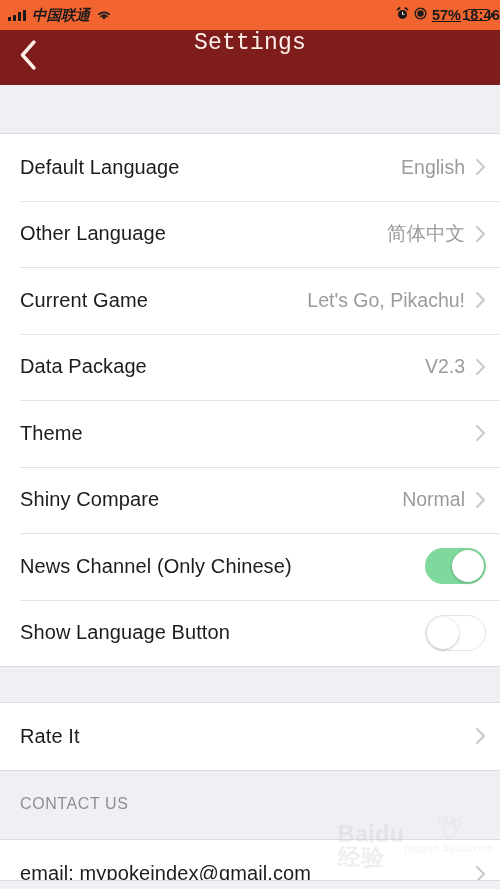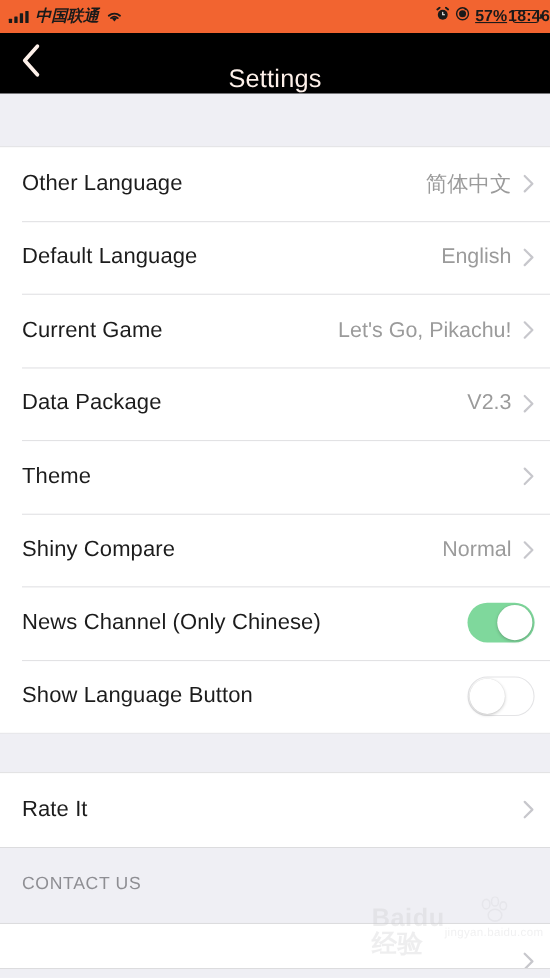--- a/index.html
+++ b/index.html
@@ -44,22 +44,22 @@
     border-radius:3px; position:relative; padding:1.2px;
   }
   .battery::after{
     content:""; position:absolute; right:-3.6px; top:3.2px;
     width:2px; height:4px; background:#1a1a1a; border-radius:0 1px 1px 0;
   }
   .battery .lvl{ height:100%; background:#1a1a1a; border-radius:1px; }
 
   
   .navbar{
-    height:55px; background:#000000;
-    display:flex; align-items:flex-end; position:relative;
+    height:55px; background:#7f1d1d;
+    display:flex; align-items:flex-start; position:relative;font-family:Liberation Mono, monospace;
   }
   .backbtn{
     width:56px; height:55px;
     display:flex; align-items:center; justify-content:center;
     cursor:pointer;
   }
   .nav-title{
     position:absolute; left:0; right:0;
     text-align:center;
     font-size:23px; color:#fdf0e9; font-weight:400;
@@ -213,35 +213,35 @@
   <div class="nav-title">Settings</div>
 </div>
 
 <div class="content">
 
   <div class="gap gap-top"></div>
 
   <div class="group">
 
     <div class="row">
+      <span class="row-label">Default Language</span>
+      <span class="row-right">
+        <span class="row-value">English</span>
+        <span class="chev">
+          <svg width="11" height="18" viewBox="0 0 11 18">
+              <path d="M2 2 L9 9 L2 16" stroke="#c7c7cc" stroke-width="2" fill="none" stroke-linecap="round" stroke-linejoin="round"></path>
+            </svg>
+        </span>
+      </span>
+    </div>
+
+    <div class="row">
       <span class="row-label">Other Language</span>
       <span class="row-right">
         <span class="row-value">简体中文</span>
-        <span class="chev">
-          <svg width="11" height="18" viewBox="0 0 11 18">
-              <path d="M2 2 L9 9 L2 16" stroke="#c7c7cc" stroke-width="2" fill="none" stroke-linecap="round" stroke-linejoin="round"></path>
-            </svg>
-        </span>
-      </span>
-    </div>
-
-    <div class="row">
-      <span class="row-label">Default Language</span>
-      <span class="row-right">
-        <span class="row-value">English</span>
         <span class="chev">
           <svg width="11" height="18" viewBox="0 0 11 18">
               <path d="M2 2 L9 9 L2 16" stroke="#c7c7cc" stroke-width="2" fill="none" stroke-linecap="round" stroke-linejoin="round"></path>
             </svg>
         </span>
       </span>
     </div>
 
     <div class="row">
       <span class="row-label">Current Game</span>
@@ -324,20 +324,21 @@
             </svg>
         </span>
       </span>
     </div>
   </div>
 
   <div class="section-hdr">CONTACT US</div>
 
   <div class="group">
     <div class="row row-cut">
+      <span class="row-label">email: mypokeindex@gmail.com</span>
       <span class="row-right">
         <span class="chev">
           <svg width="11" height="18" viewBox="0 0 11 18">
               <path d="M2 2 L9 9 L2 16" stroke="#c7c7cc" stroke-width="2" fill="none" stroke-linecap="round" stroke-linejoin="round"></path>
             </svg>
         </span>
       </span>
     </div>
   </div>
 

